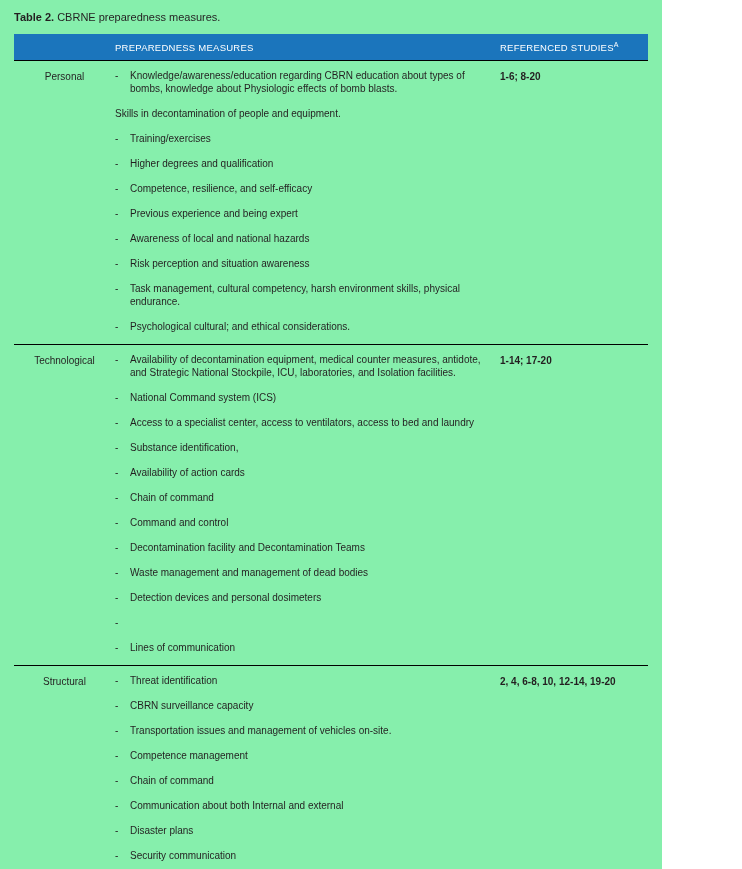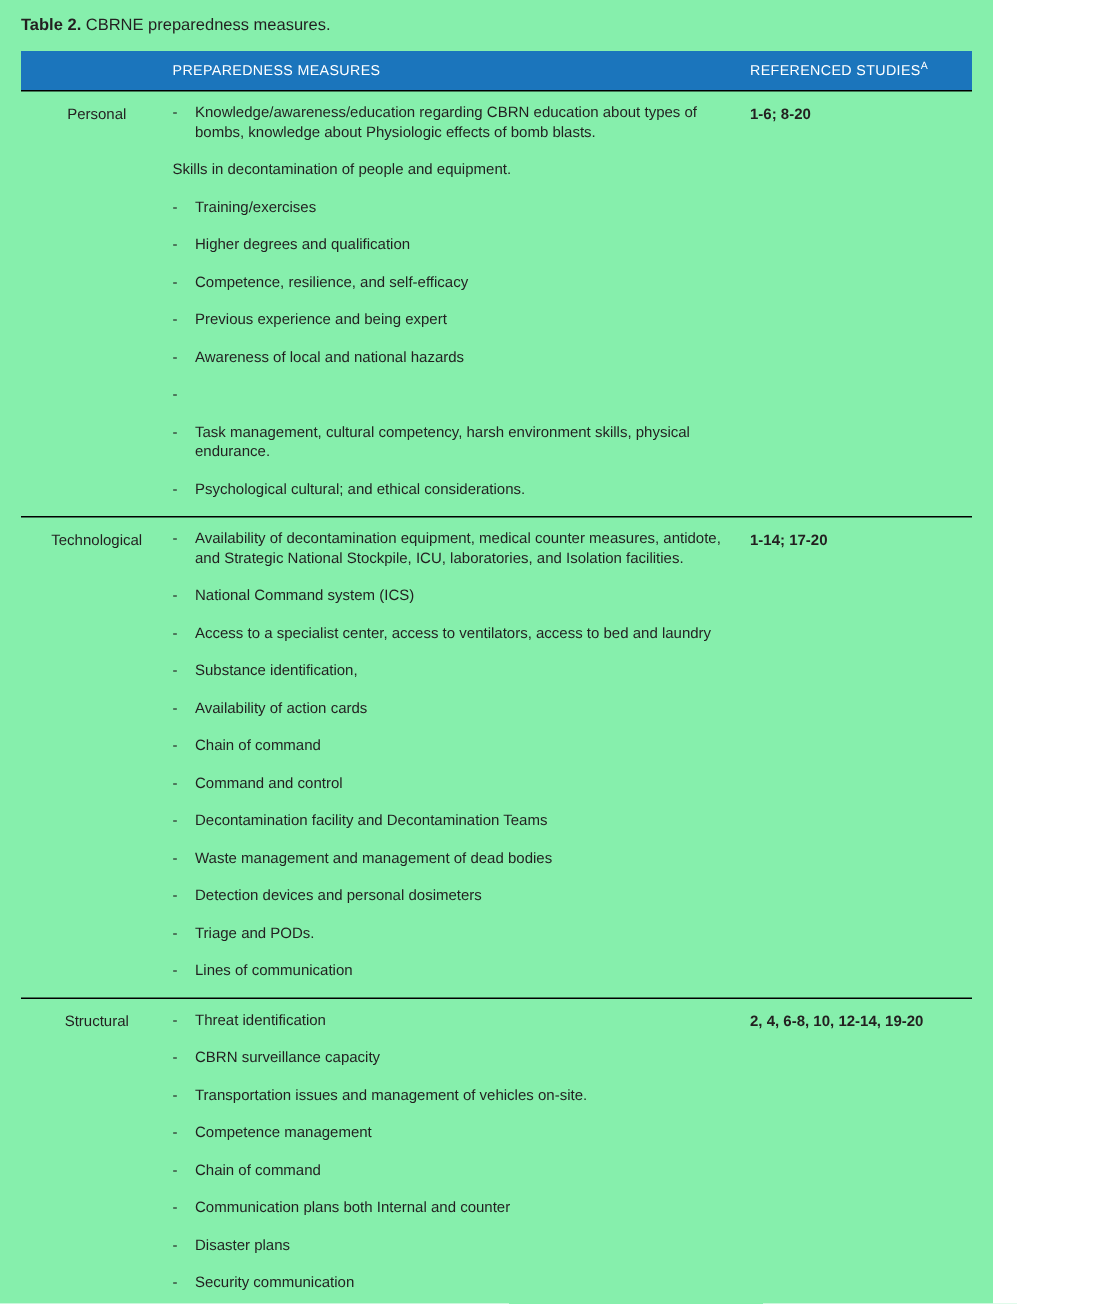--- a/index.html
+++ b/index.html
@@ -115,20 +115,21 @@
             <div class="item">
               <span class="dash">-</span>
               <span class="itext">Previous experience and being expert</span>
             </div>
             <div class="item">
               <span class="dash">-</span>
               <span class="itext">Awareness of local and national hazards</span>
             </div>
             <div class="item">
               <span class="dash">-</span>
+              <span class="itext">Risk perception and situation awareness</span>
             </div>
             <div class="item">
               <span class="dash">-</span>
               <span class="itext">Task management, cultural competency, harsh environment skills, physical endurance.</span>
             </div>
             <div class="item">
               <span class="dash">-</span>
               <span class="itext">Psychological cultural; and ethical considerations.</span>
             </div>
           </div>
@@ -172,21 +173,20 @@
             <div class="item">
               <span class="dash">-</span>
               <span class="itext">Waste management and management of dead bodies</span>
             </div>
             <div class="item">
               <span class="dash">-</span>
               <span class="itext">Detection devices and personal dosimeters</span>
             </div>
             <div class="item">
               <span class="dash">-</span>
-              <span class="itext">Triage and PODs.</span>
             </div>
             <div class="item">
               <span class="dash">-</span>
               <span class="itext">Lines of communication</span>
             </div>
           </div>
           <div class="ref">1-14; 17-20</div>
         </div>
         <div class="section">
           <div class="cat">Structural</div>
@@ -206,21 +206,21 @@
             <div class="item">
               <span class="dash">-</span>
               <span class="itext">Competence management</span>
             </div>
             <div class="item">
               <span class="dash">-</span>
               <span class="itext">Chain of command</span>
             </div>
             <div class="item">
               <span class="dash">-</span>
-              <span class="itext">Communication plans both Internal and counter</span>
+              <span class="itext">Communication about both Internal and external</span>
             </div>
             <div class="item">
               <span class="dash">-</span>
               <span class="itext">Disaster plans</span>
             </div>
             <div class="item">
               <span class="dash">-</span>
               <span class="itext">Security communication</span>
             </div>
             <div class="item">

